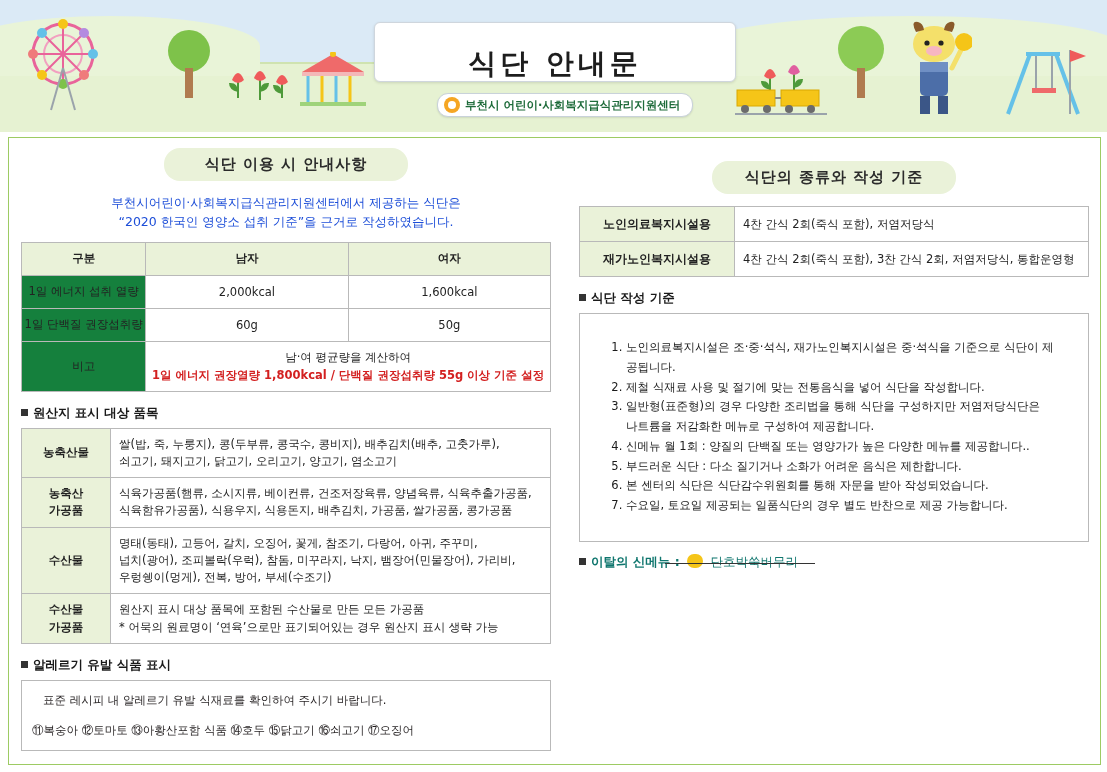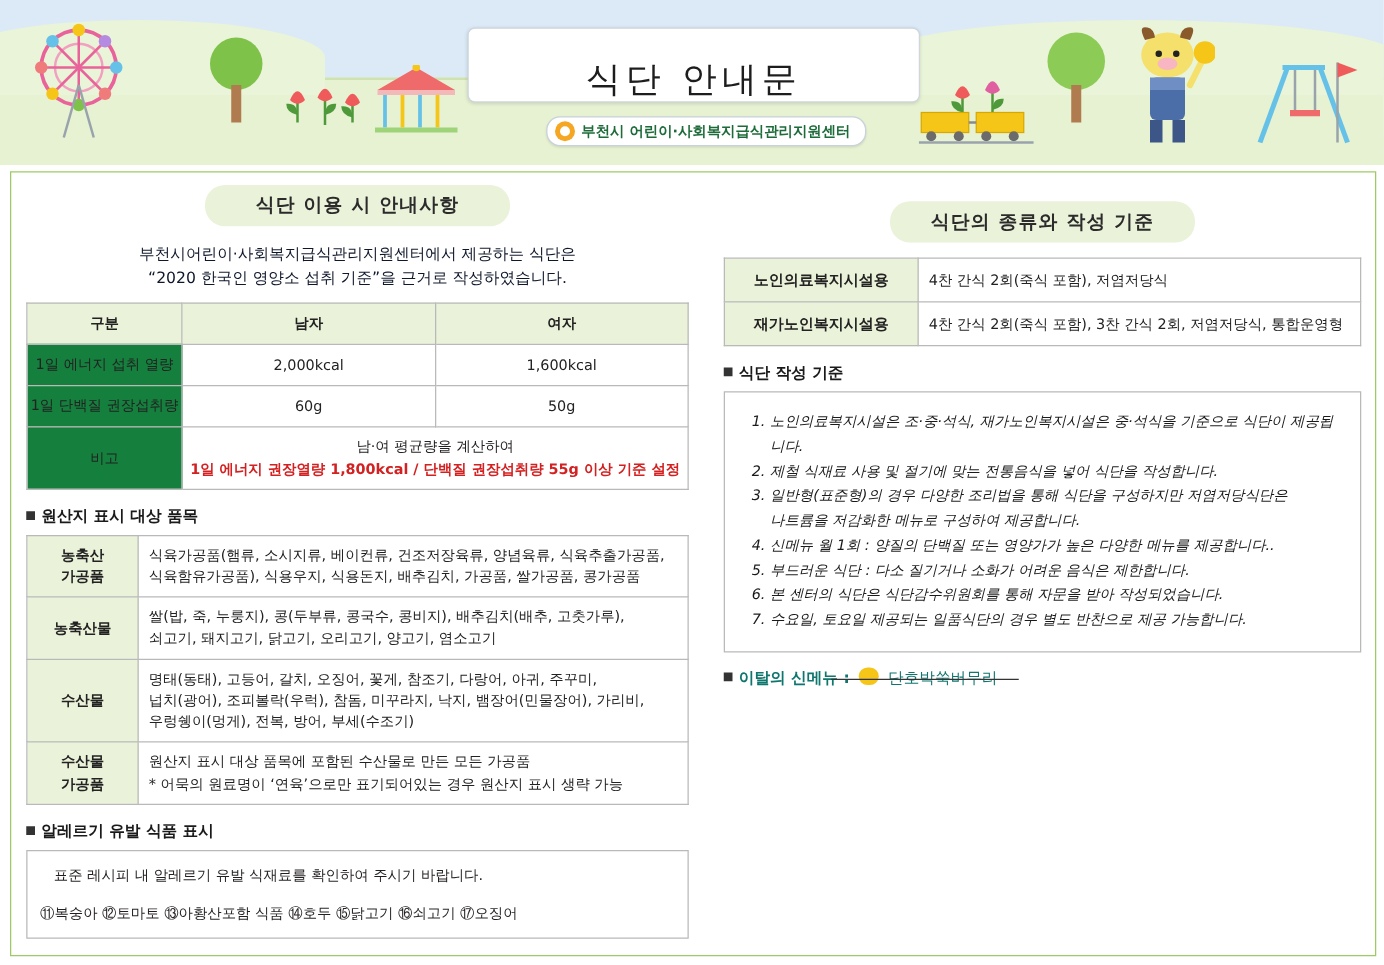--- a/index.html
+++ b/index.html
@@ -26,21 +26,21 @@
   .hill{
     position:absolute;bottom:56px;width:300px;height:60px;border-radius:50% 50% 0 0;
     background:#e9f4d8;
   }
   .title-box{
     position:absolute;left:374px;top:22px;width:360px;height:58px;
     background:#ffffff;border:1px solid #cfd6dd;border-radius:6px;
     box-shadow:0 1px 3px rgba(0,0,0,.12);
     display:flex;align-items:center;justify-content:center;
   }
-  .title-box span{font-size:28px;font-weight:normal;letter-spacing:4px;color:#1d1d1d;margin-top:24px;}
+  .title-box span{font-size:28px;font-weight:bold;letter-spacing:4px;color:#1d1d1d;margin-top:24px;}
   .logo-pill{
     position:absolute;left:437px;top:93px;height:22px;
     background:#ffffff;border:1px solid #c9d2da;border-radius:11px;
     display:flex;align-items:center;gap:5px;padding:0 12px 0 6px;
     box-shadow:0 1px 2px rgba(0,0,0,.1);
   }
   .logo-mark{
     width:16px;height:16px;border-radius:50%;
     background:#f5a623;display:inline-block;position:relative;
   }
@@ -64,21 +64,21 @@
   .col-right{position:absolute;left:570px;top:10px;width:510px;}
 
   .sec-title{
     margin:0 auto 12px auto;background:#eaf2d9;border-radius:16px;
     text-align:center;font-size:15px;font-weight:bold;color:#2b2b2b;
     padding:7px 0;letter-spacing:1px;
   }
   .st-left{width:244px;}
   .st-right{width:244px;margin-top:13px;}
 
-  .intro{text-align:center;font-size:12.5px;line-height:1.55;margin:0 0 10px 0;color:#0f172a;}
+  .intro{text-align:center;font-size:12.5px;line-height:1.55;margin:0 0 10px 0;color:#1d4ed8;}
 
   table{border-collapse:collapse;width:100%;}
   td,th{border:1px solid #b9b9b9;padding:5px 2px;font-size:11.5px;color:#222;}
   .tbl-energy th{background:#eaf2d9;text-align:center;font-weight:bold;height:22px;}
   .tbl-energy td{text-align:center;height:22px;}
   .tbl-energy td.rowhead{background:#15803d;}
   .note-red{color:#d32020;font-weight:bold;}
 
   .blk-title{
     font-size:12.5px;font-weight:bold;margin:13px 0 6px 0;color:#1a1a1a;
@@ -93,21 +93,21 @@
 
   .allergy-box{border:1px solid #b9b9b9;padding:9px 10px;font-size:11.5px;line-height:1.9;}
   .allergy-box .lead{margin-bottom:8px;margin-left:11px;}
 
   
   .tbl-kind td{height:24px;}
   .tbl-kind td.k{background:#eaf2d9;text-align:center;font-weight:bold;width:150px;font-size:12px;}
   .tbl-kind td.v{font-size:11.5px;padding-left:8px;}
 
   .crit-box{border:1px solid #b9b9b9;padding:8px 10px 9px 10px;}
-  .crit-box ol{margin:6px;padding-left:20px;font-style:italic;}
+  .crit-box ol{margin:16px;padding-left:20px;}
   .crit-box li{font-size:11.5px;line-height:1.72;color:#1a1a1a;}
   .blue{color:#2a5bbf;}
   .sub{display:block;padding-left:0;}
 
   .newmenu{font-size:12.5px;font-weight:bold;margin-top:12px;color:#0f766e;position:relative;}
   .newmenu .sq{display:inline-block;width:7px;height:7px;background:#333;margin-right:5px;vertical-align:1px;}
   .newmenu .badge{
     display:inline-block;width:16px;height:14px;background:#f5c518;border-radius:7px;
     margin:0 3px;vertical-align:-2px;
   }
@@ -272,29 +272,29 @@
       </tbody>
         </table>
 
       <div class="blk-title">
         <span class="sq"></span><span>원산지 표시 대상 품목</span>
       </div>
 
       <table class="tbl-origin">
         <tbody>
             <tr>
+          <td class="cat" style="white-space:pre-line">농축산물</td>
+          <td class="desc" style="white-space:pre-line">쌀(밥, 죽, 누룽지), 콩(두부류, 콩국수, 콩비지), 배추김치(배추, 고춧가루),
+쇠고기, 돼지고기, 닭고기, 오리고기, 양고기, 염소고기</td>
+        </tr>
+        <tr>
           <td class="cat" style="white-space:pre-line">농축산
 가공품</td>
           <td class="desc" style="white-space:pre-line">식육가공품(햄류, 소시지류, 베이컨류, 건조저장육류, 양념육류, 식육추출가공품,
 식육함유가공품), 식용우지, 식용돈지, 배추김치, 가공품, 쌀가공품, 콩가공품</td>
-        </tr>
-        <tr>
-          <td class="cat" style="white-space:pre-line">농축산물</td>
-          <td class="desc" style="white-space:pre-line">쌀(밥, 죽, 누룽지), 콩(두부류, 콩국수, 콩비지), 배추김치(배추, 고춧가루),
-쇠고기, 돼지고기, 닭고기, 오리고기, 양고기, 염소고기</td>
         </tr>
         <tr>
           <td class="cat" style="white-space:pre-line">수산물</td>
           <td class="desc" style="white-space:pre-line">명태(동태), 고등어, 갈치, 오징어, 꽃게, 참조기, 다랑어, 아귀, 주꾸미,
 넙치(광어), 조피볼락(우럭), 참돔, 미꾸라지, 낙지, 뱀장어(민물장어), 가리비,
 우렁쉥이(멍게), 전복, 방어, 부세(수조기)</td>
         </tr>
         <tr>
           <td class="cat" style="white-space:pre-line">수산물
 가공품</td>

